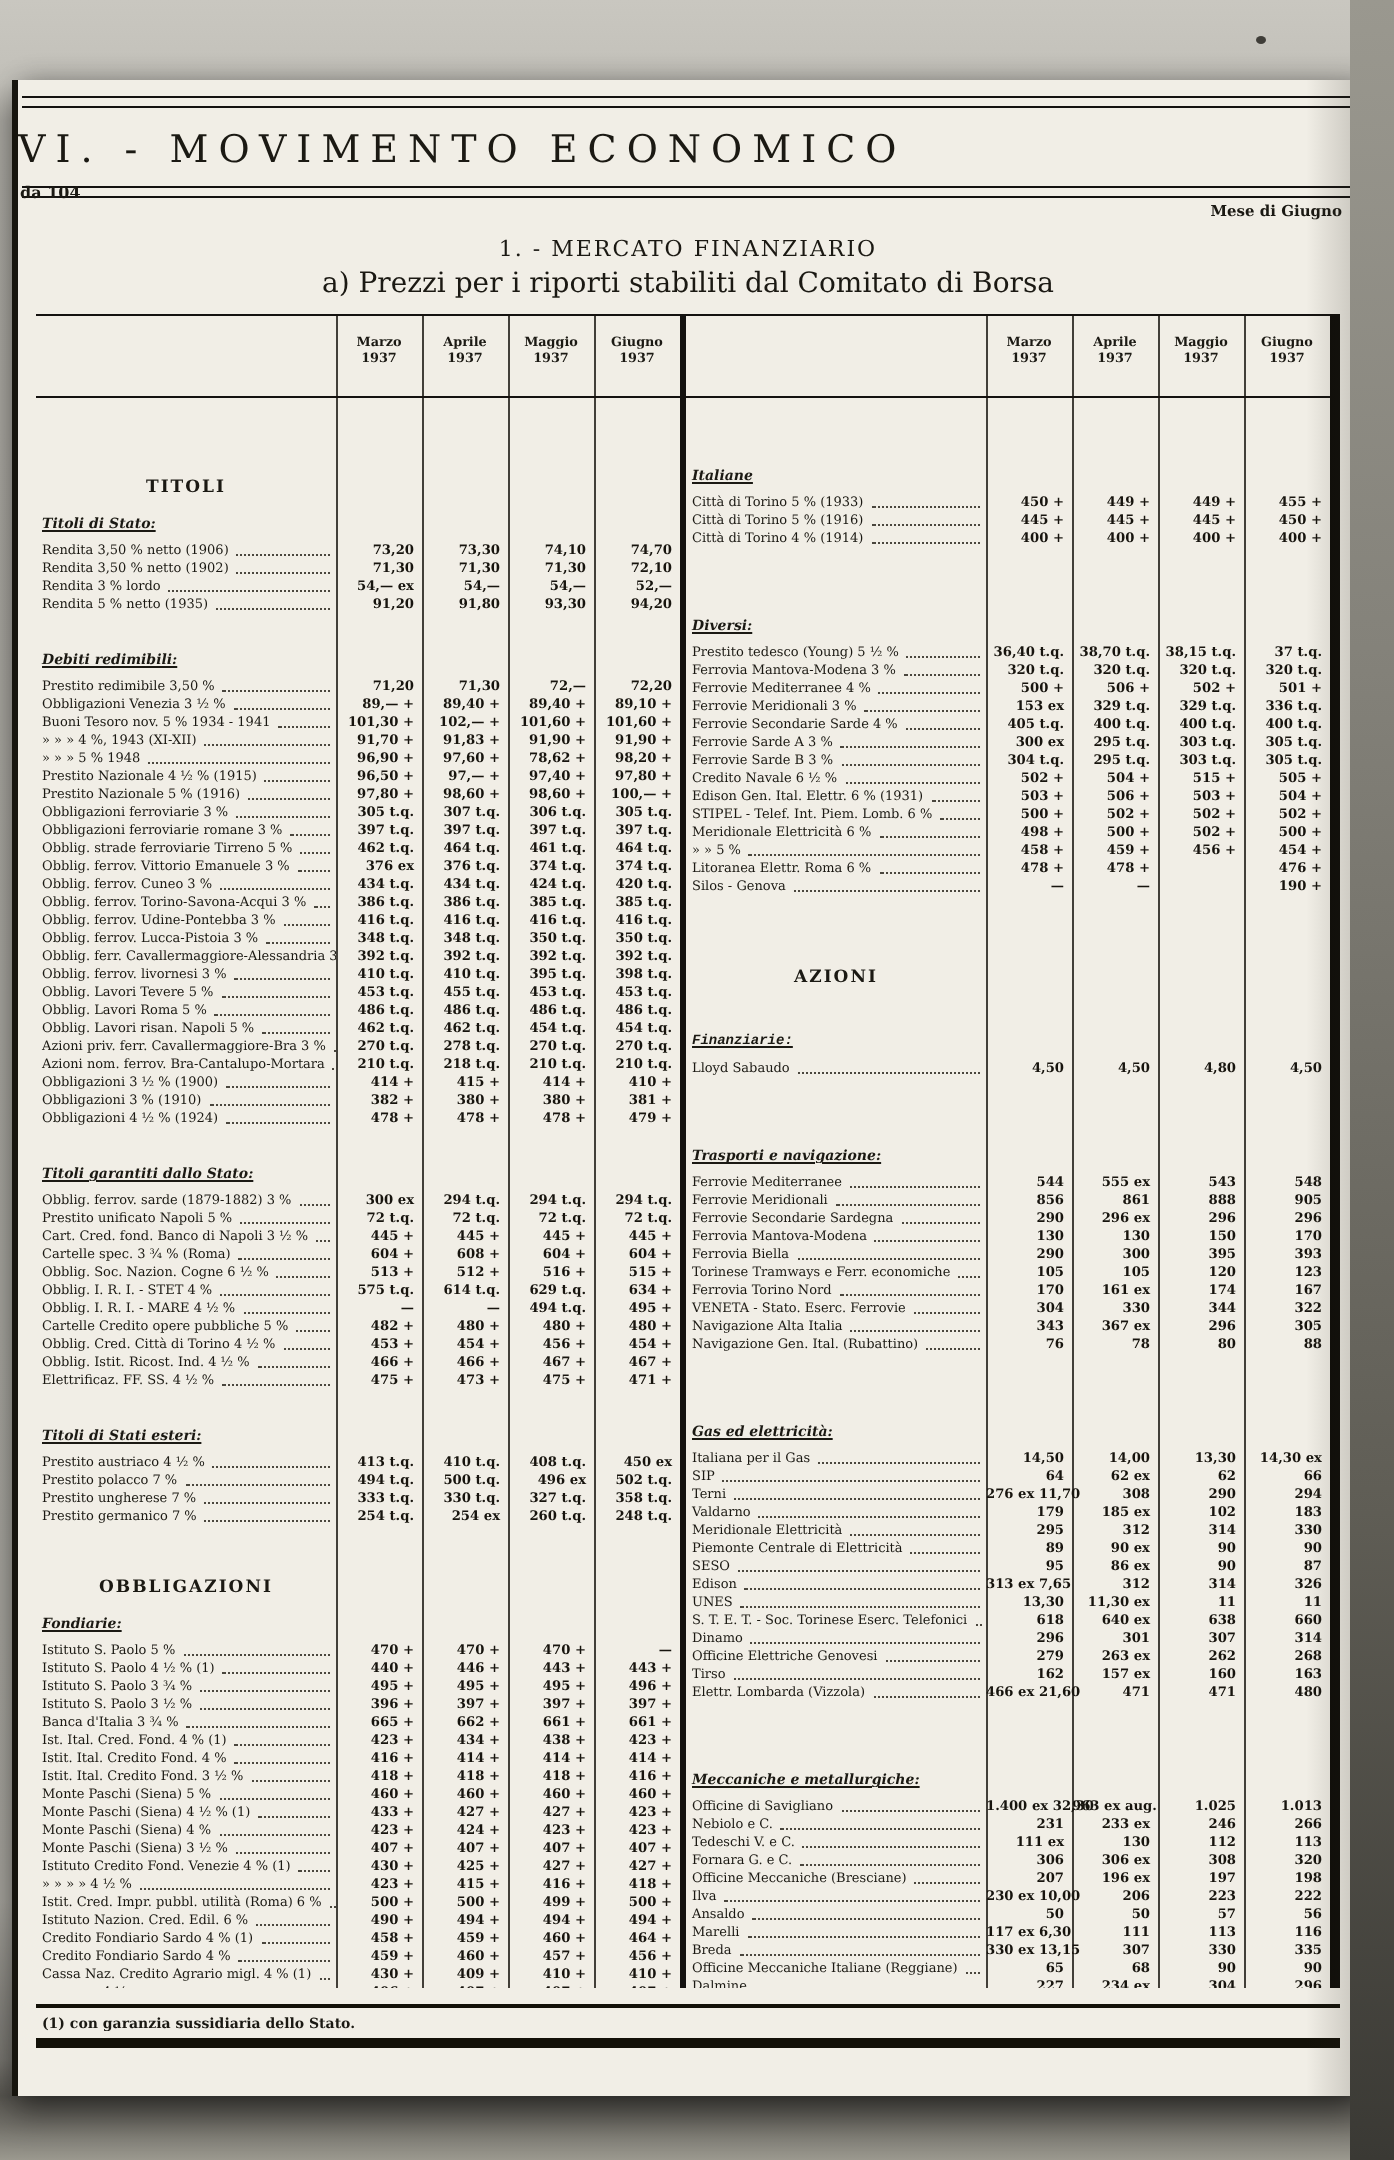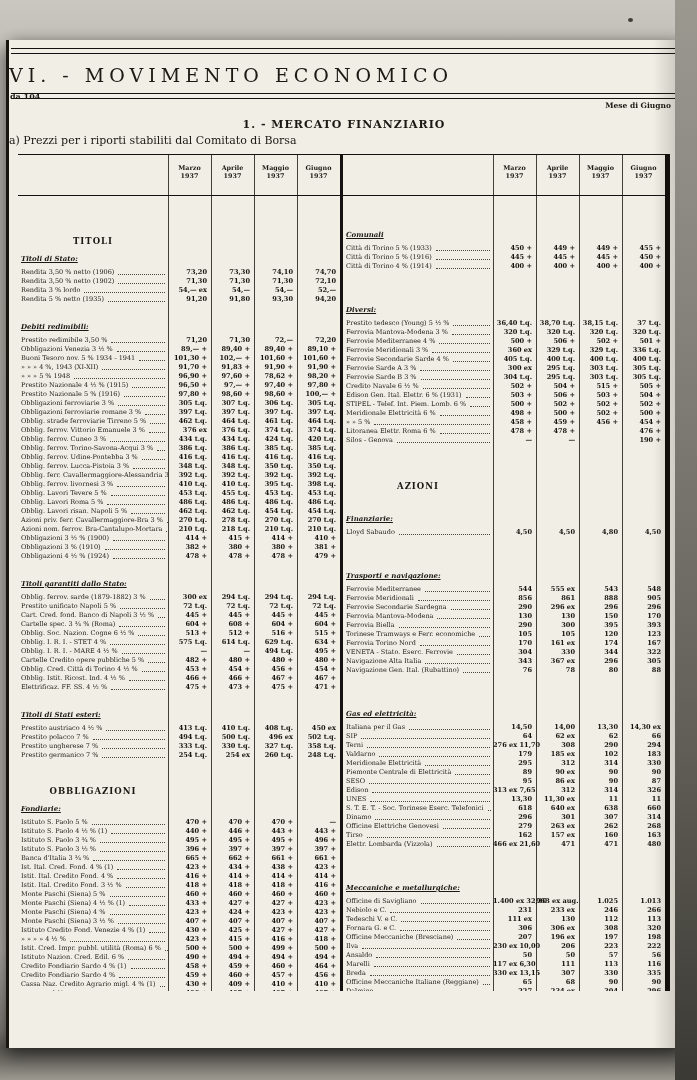--- a/index.html
+++ b/index.html
@@ -16,22 +16,22 @@
     box-shadow:0 8px 16px rgba(0,0,0,.45),6px 0 12px rgba(0,0,0,.25);}
   .page::after{content:"";position:absolute;top:0;right:0;width:26px;height:100%;
     background:linear-gradient(90deg,rgba(0,0,0,0),rgba(40,38,30,.20));pointer-events:none;}
 
   .drule{height:4px;border-top:1.3px solid #141210;border-bottom:1.2px solid #141210;margin:0 2px;}
   .drule.top1{margin-top:8px;}
   .hdr{position:relative;}
   .title{text-align:left;font-size:19px;font-weight:normal;letter-spacing:5px;margin:10px 0 7px;}
   .sheet{position:absolute;left:1px;top:27px;font-size:8px;font-weight:bold;}
   .mese{text-align:right;font-size:7.5px;font-weight:bold;padding:2px 8px 0 0;}
-  .subt1{text-align:center;font-weight:bold;font-size:11px;letter-spacing:1px;margin-top:8px;}
-  .subt2{text-align:left;font-size:11px;margin:3px 0 7px;}
+  .subt1{text-align:center;font-weight:normal;font-size:11px;letter-spacing:1px;margin-top:8px;}
+  .subt2{text-align:center;font-size:14px;margin:3px 0 7px;}
 
   .tbl{position:relative;width:652px;margin-left:9px;}
   .vr{position:absolute;top:0;bottom:0;width:1px;background:rgba(22,19,14,.8);}
   .vr.div{width:2.5px;background:#141210;}
   .vr.bar{width:5px;background:#0f0d09;}
 
   .mh-row{display:flex;border-top:1.4px solid #141210;border-bottom:1.3px solid #141210;height:40px;}
   .mh{width:322px;display:flex;}
   .mh.right{margin-left:3px;}
   .mh::before{content:"";width:150px;}
@@ -41,21 +41,21 @@
   .half{width:322px;}
   .half.right{margin-left:3px;}
 
   .h{width:150px;text-align:center;font-weight:bold;font-size:8.5px;letter-spacing:1px;margin:26px 0 2px;}
   .half .h:first-child{margin-top:40px;}
   .s{font-style:italic;font-size:7px;font-weight:600;text-decoration:underline;margin:18px 0 5px 3px;width:max-content;}
   .half .s:first-child{margin-top:42px;}
   .h + .s{margin-top:8px;}
   .half.right .s{margin-top:34px;}
   .half.right .h{margin-top:36px;}
-  .half.right .h + .s{margin-top:23px;}
+  .half.right .h + .s{margin-top:23px;font-family:Liberation Mono, monospace;}
 
   .r{display:flex;height:9px;line-height:9px;}
   .labwrap{width:150px;display:flex;overflow:hidden;padding-left:3px;box-sizing:border-box;}
   .lab{white-space:nowrap;font-size:6.5px;}
   .dots{flex:1 1 4px;min-width:3px;border-bottom:1px dotted #4a463e;margin:0 3px 2px 4px;}
   .v{width:43px;text-align:right;padding-right:4px;font-size:6.6px;font-weight:bold;color:#17140e;box-sizing:border-box;white-space:nowrap;}
 
   .footblock{width:652px;margin:8px 0 0 9px;}
   .fnrule{border-top:2px solid #131108;}
   .footnote{font-size:7px;font-weight:bold;padding:3px 0 2px 3px;}
@@ -774,21 +774,21 @@
                 <span class="lab">»   »   »   »   »  4 ½</span>
                 <span class="dots"></span>
               </span>
               <span class="v">406 +</span>
               <span class="v">407 +</span>
               <span class="v">407 +</span>
               <span class="v">407 +</span>
             </div>
           </div>
         <div class="half right">
-            <div class="s">Comunali</div>
+            <div class="s">Italiane</div>
             <div class="r">
               <span class="labwrap">
                 <span class="lab">Città di Torino 5 % (1933)</span>
                 <span class="dots"></span>
               </span>
               <span class="v">450 +</span>
               <span class="v">449 +</span>
               <span class="v">449 +</span>
               <span class="v">455 +</span>
             </div>
@@ -841,21 +841,21 @@
               <span class="v">500 +</span>
               <span class="v">506 +</span>
               <span class="v">502 +</span>
               <span class="v">501 +</span>
             </div>
             <div class="r">
               <span class="labwrap">
                 <span class="lab">Ferrovie Meridionali 3 %</span>
                 <span class="dots"></span>
               </span>
-              <span class="v">360 ex</span>
+              <span class="v">153 ex</span>
               <span class="v">329 t.q.</span>
               <span class="v">329 t.q.</span>
               <span class="v">336 t.q.</span>
             </div>
             <div class="r">
               <span class="labwrap">
                 <span class="lab">Ferrovie Secondarie Sarde 4 %</span>
                 <span class="dots"></span>
               </span>
               <span class="v">405 t.q.</span>
@@ -1315,17 +1315,22 @@
               </span>
               <span class="v">227</span>
               <span class="v">234 ex</span>
               <span class="v">304</span>
               <span class="v">296</span>
             </div>
           </div>
       </div>
     </div>
 
+    <div class="footblock">
+      <div class="fnrule"></div>
+      <div class="footnote">(1) con garanzia sussidiaria dello Stato.</div>
+      <div class="trule"></div>
+    </div>
   </div>
 
   <div class="pageno">37</div>
   <div class="edge-right"></div>
 </div>
 
 </body></html>

